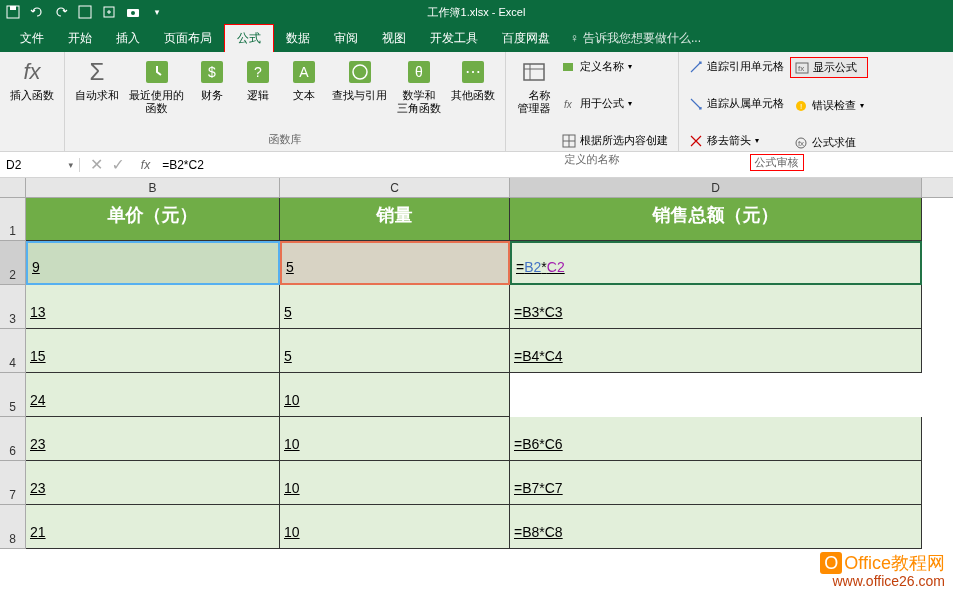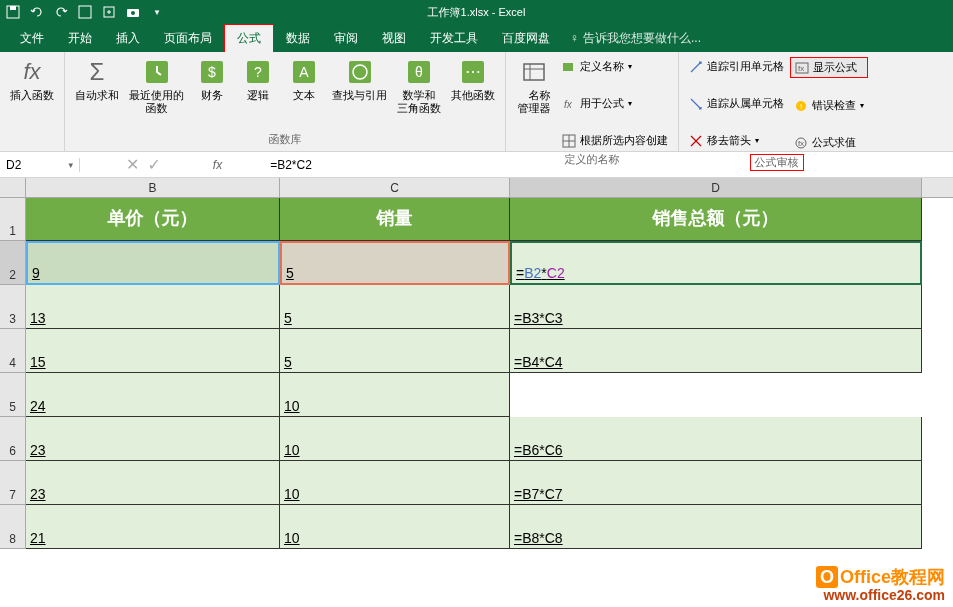--- a/index.html
+++ b/index.html
@@ -22,54 +22,54 @@
     
     .big-btn { display: flex; flex-direction: column; align-items: center; padding: 2px 4px; cursor: pointer; font-size: 11px; min-width: 44px; }
     .big-btn .icon-box { height: 30px; display: flex; align-items: center; justify-content: center; }
     .big-btn .label { text-align: center; line-height: 1.2; margin-top: 2px; }
     
     .small-btn-col { display: flex; flex-direction: column; gap: 18px; padding-top: 2px; }
     .small-btn { display: flex; align-items: center; gap: 4px; padding: 2px 4px; font-size: 11px; cursor: pointer; white-space: nowrap; }
     .small-btn.highlighted { border: 1px solid red; background: #e8e8e8; }
     .group-label.highlighted { border: 1px solid red; display: inline-block; margin: 0 auto 4px; padding: 0 4px; }
     
-    .name-formula { height: 26px; display: flex; align-items: center; border-bottom: 1px solid #d4d4d4; background: #fff; gap: 36px; }
+    .name-formula { height: 26px; display: flex; align-items: center; border-bottom: 1px solid #d4d4d4; background: #fff; }
     .name-box { width: 80px; border-right: 1px solid #d4d4d4; padding: 0 6px; font-size: 12px; display: flex; align-items: center; justify-content: space-between; }
     .name-box .dd { color: #666; font-size: 9px; }
     .fx-btns { display: flex; gap: 8px; padding: 0 10px; align-items: center; color: #888; }
     .fx-label { font-style: italic; color: #666; padding: 0 6px; font-size: 12px; }
     .formula-input { flex: 1; padding: 0 6px; font-size: 12px; border: none; outline: none; }
     
     .sheet-area { position: relative; background: #fff; }
     .col-headers { display: flex; height: 20px; background: #e6e6e6; border-bottom: 1px solid #aaa; }
     .corner { width: 26px; border-right: 1px solid #aaa; background: #e6e6e6; }
     .col-hdr { text-align: center; font-size: 12px; border-right: 1px solid #aaa; line-height: 20px; color: #333; }
     .col-B { width: 254px; }
     .col-C { width: 230px; }
     .col-D { width: 412px; background: #cfcfcf; }
     
     .grid-row { display: flex; }
     .row-hdr { width: 26px; background: #e6e6e6; border-right: 1px solid #aaa; border-bottom: 1px solid #aaa; text-align: center; font-size: 12px; display: flex; align-items: flex-end; justify-content: center; padding-bottom: 2px; color: #333; }
-    .cell { border-right: 1px solid #333; border-bottom: 1px solid #333; font-size: 14px; display: flex; align-items: flex-end; padding: 0 4px 2px; }
+    .cell { border-right: 1px solid #333; border-bottom: 1px solid #333; font-size: 14px; display: flex; align-items: flex-end; padding: 0 4px 8px; }
     
     .hdr-row .cell { background: #70ad47; color: #fff; font-weight: bold; font-size: 18px; align-items: center; justify-content: center; height: 43px; }
     .hdr-row .row-hdr { height: 43px; }
     
     .data-row .cell { background: #e2efda; height: 44px; text-decoration: underline; color: #000; }
     .data-row .row-hdr { height: 44px; }
     .data-row.r2 .cell.col-B { background: #c9dcc0; border: 2px solid #55b0f0; }
     .data-row.r2 .cell.col-C { background: #d8d3c4; border: 2px solid #e87050; }
     .data-row.r2 .cell.col-D { border: 2px solid #217346; }
     .data-row.r2 .cell { height: 44px; }
     .data-row.r2 .row-hdr { height: 44px; background: #cfcfcf; }
     
     .formula-cell .ref-b { color: #4472c4; }
     .formula-cell .ref-c { color: #a21caf; }
     
-    .watermark { position: absolute; right: 8px; bottom: 4px; font-size: 18px; font-weight: bold; color: #ff8c00; text-align: right; line-height: 1.1; }
+    .watermark { position: absolute; right: 8px; bottom: 18px; font-size: 18px; font-weight: normal; color: #ff8c00; text-align: right; line-height: 1.1; }
     .watermark .sub { font-size: 14px; color: #c2410c; }
     .watermark .logo-o { display: inline-block; width: 22px; height: 22px; background: #ff8c00; border-radius: 3px; color: #fff; text-align: center; line-height: 22px; margin-right: 2px; }
     
     svg { display: block; }
   </style>
 </head>
 <body>
 
 <div class="title-bar">
   <div class="qat">

